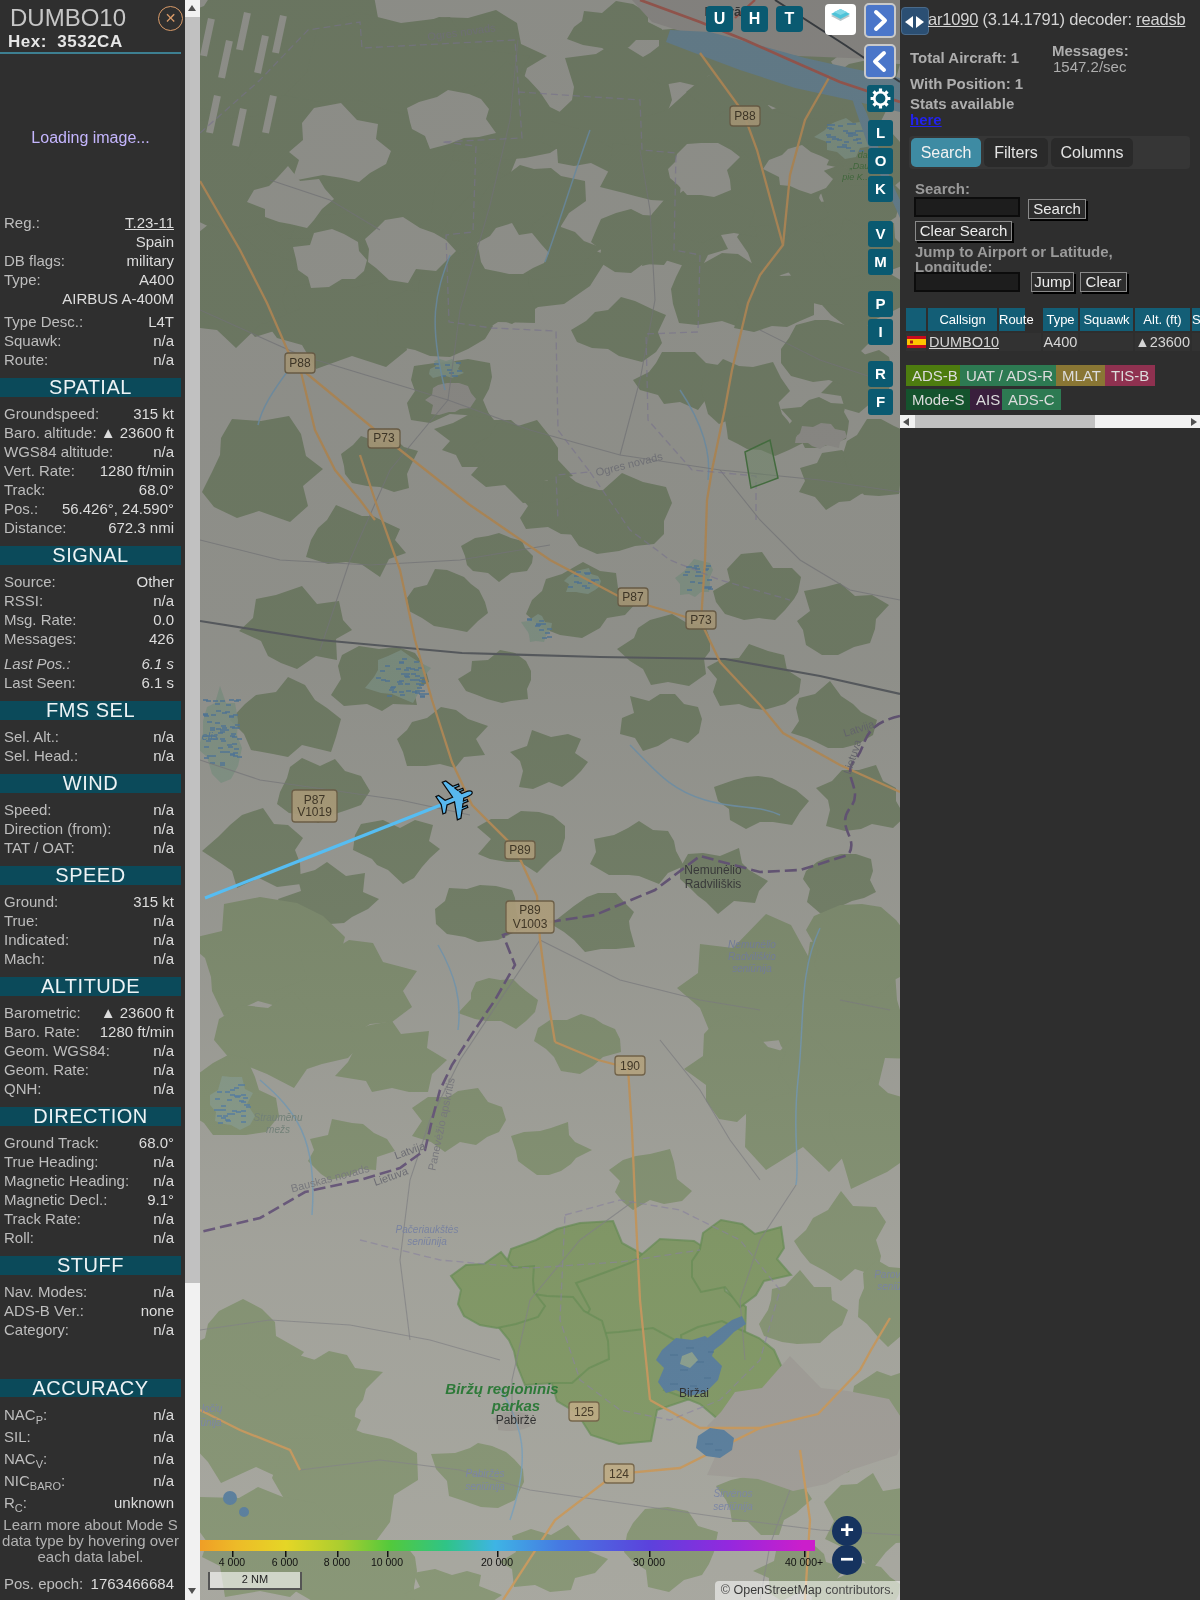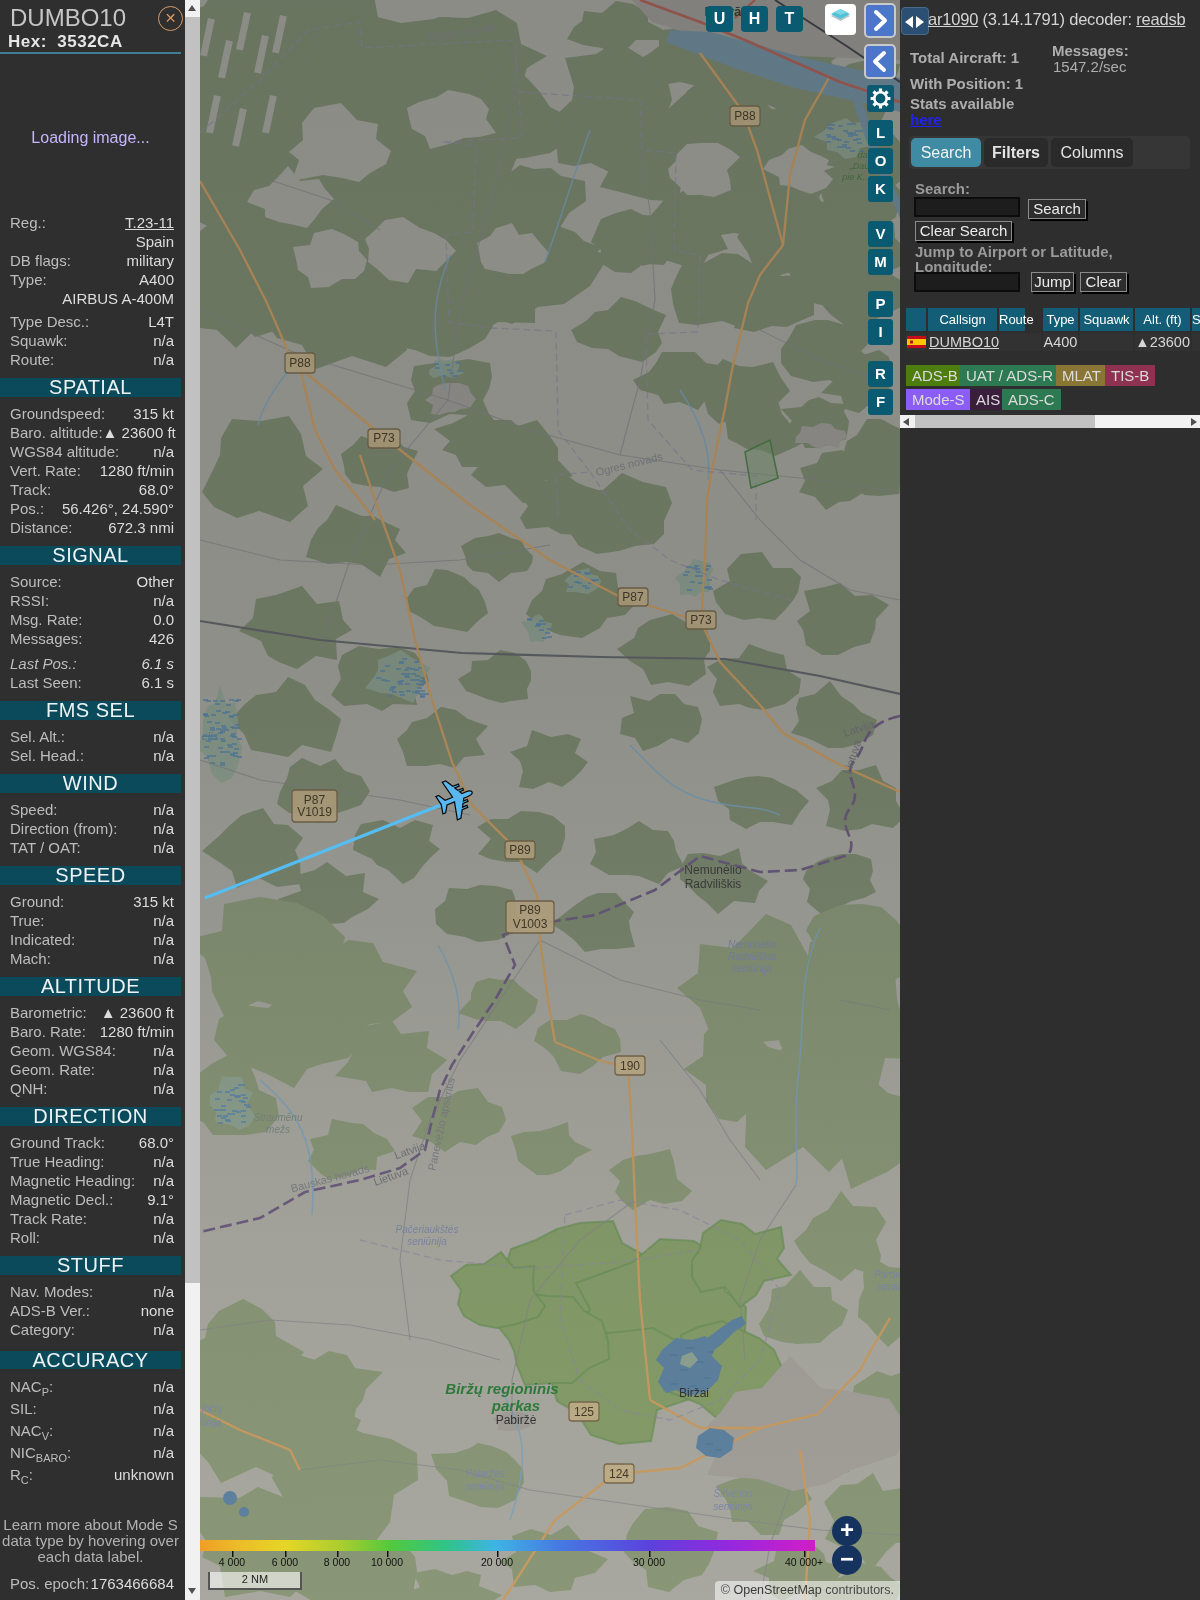--- a/index.html
+++ b/index.html
@@ -2,21 +2,21 @@
 <html><head><meta charset="utf-8"><style>
 * {margin:0;padding:0;box-sizing:border-box;}
 body {width:1200px;height:1600px;overflow:hidden;background:#2e2e2e;font-family:"Liberation Sans",sans-serif;position:relative;}
 #sb {position:absolute;left:0;top:0;width:185px;height:1600px;background:#2f2f2f;overflow:hidden;}
 #sb .title {position:absolute;left:10px;top:4px;font-size:24px;color:#c6c6c6;}
 #sb .close {position:absolute;left:158px;top:6px;width:25px;height:25px;border:1.5px solid #d89a68;border-radius:50%;color:#d89a68;text-align:center;line-height:22px;font-size:14px;}
 #sb .hex {position:absolute;left:8px;top:32px;font-size:17px;font-weight:bold;color:#e6e6e6;letter-spacing:0.5px;}
 #sb .div {position:absolute;left:0;top:52px;width:181px;height:2px;background:#3d7f91;}
 #sb .loading {position:absolute;left:0;top:129px;width:181px;text-align:center;font-size:16px;color:#c4b5fd;}
 #rows {position:absolute;left:0;top:212.5px;width:181px;}
-.r {display:flex;justify-content:space-between;line-height:19px;font-size:15px;padding:0 7px 0 10px;}
+.r {display:flex;justify-content:space-between;line-height:19px;font-size:15px;padding:0 7px 0 4px;}
 .r .l {color:#bdbdbd;white-space:nowrap;}
 .r .v {color:#dcdcdc;white-space:nowrap;}
 .r.mt4 {margin-top:4px;} .r.mt6 {margin-top:6px;font-style:italic;}
 .r.acc {line-height:22px;}
 .r sub {font-size:11px;line-height:0;}
 .lnk {text-decoration:underline;}
 .h {height:18.5px;line-height:18.5px;margin:9.5px 0 7px;background:#0b4a5a;color:#edf3f5;text-align:center;font-size:20px;letter-spacing:0.5px;}
 #sb .learn {position:absolute;left:0;top:1517px;width:181px;text-align:center;font-size:15px;line-height:15.8px;color:#b2b2b2;}
 #sb .epoch {position:absolute;left:0;top:1574px;width:181px;}
 #sbbar {position:absolute;left:185px;top:0;width:15px;height:1600px;background:#f1f1f1;}
@@ -232,21 +232,21 @@
         <span class="v">n/a</span>
       </div>
 <div class="r ">
         <span class="l">ADS-B Ver.:</span>
         <span class="v">none</span>
       </div>
 <div class="r ">
         <span class="l">Category:</span>
         <span class="v">n/a</span>
       </div>
-<div class="h" style="margin-top:12px;">ACCURACY</div>
+<div class="h" style="margin-top:40px;">ACCURACY</div>
 <div class="r acc">
         <span class="l">NAC<sub>P</sub>:</span>
         <span class="v">n/a</span>
       </div>
 <div class="r acc">
         <span class="l">SIL:</span>
         <span class="v">n/a</span>
       </div>
 <div class="r acc">
         <span class="l">NAC<sub>V</sub>:</span>
@@ -653,21 +653,21 @@
   </div>
   <div id="ptitle"><span class="u">ar1090</span> (3.14.1791) decoder: <span class="u">readsb</span></div>
   <div class="stat" style="left:10px;top:49px;">Total Aircraft: 1</div>
   <div class="stat" style="left:152px;top:42px;">Messages:</div>
   <div class="stat" style="left:153px;top:58px;font-weight:normal;">1547.2/sec</div>
   <div class="stat" style="left:10px;top:75px;">With Position: 1</div>
   <div class="stat" style="left:10px;top:95px;">Stats available</div>
   <div class="stat" style="left:10px;top:111px;color:#2222ee;text-decoration:underline;">here</div>
   <div id="tabs"></div>
   <div class="tab on" style="left:11px;top:138px;width:70px;">Search</div>
-  <div class="tab" style="left:84px;top:138px;width:64px;font-weight:bold;">Filters</div>
+  <div class="tab" style="left:84px;top:138px;width:64px;">Filters</div>
   <div class="tab" style="left:151px;top:138px;width:82px;">Columns</div>
   <div class="plab" style="left:15px;top:182px;">Search:</div>
   <div class="inp" style="left:14px;top:197px;width:106px;"></div>
   <div class="pbtn" style="left:128px;top:199px;width:58px;line-height:18px;">Search</div>
   <div class="pbtn" style="left:15px;top:221px;width:97px;line-height:18px;">Clear Search</div>
   <div class="plab" style="left:15px;top:245px;width:275px;">Jump to Airport or Latitude, Longitude:</div>
   <div class="inp" style="left:14px;top:272px;width:106px;"></div>
   <div class="pbtn" style="left:131px;top:272px;width:43px;line-height:18px;">Jump</div>
   <div class="pbtn" style="left:180px;top:272px;width:47px;line-height:18px;">Clear</div>
   <div class="thc" style="left:6px;width:20px;"></div>
@@ -685,20 +685,20 @@
   <div class="tdc" style="left:28px;width:69px;"><span style="text-decoration:underline;margin-left:1px;">DUMBO10</span></div>
   <div class="tdc" style="left:99px;width:42px;"></div>
   <div class="tdc" style="left:143px;width:35px;text-align:center;">A400</div>
   <div class="tdc" style="left:180px;width:53px;"></div>
   <div class="tdc" style="left:235px;width:55px;text-align:right;">▲23600</div>
   <div class="tdc" style="left:292px;width:8px;"></div>
   <div class="badge" style="left:6px;top:365px;background:#4d7c0f;">ADS-B</div>
   <div class="badge" style="left:60px;top:365px;background:#2d7a52;">UAT / ADS-R</div>
   <div class="badge" style="left:156px;top:365px;background:#897634;">MLAT</div>
   <div class="badge" style="left:205px;top:365px;background:#8f3150;">TIS-B</div>
-  <div class="badge" style="left:6px;top:389px;background:#8b5cf6;">Mode-S</div>
+  <div class="badge" style="left:6px;top:389px;background:#14532d;">Mode-S</div>
   <div class="badge" style="left:70px;top:389px;background:#3a1f3d;">AIS</div>
   <div class="badge" style="left:102px;top:389px;background:#2d7a52;">ADS-C</div>
   <div id="hsb">
     <div class="thumb"></div>
     <div class="tri" style="left:3px;top:3px;border-top:4px solid transparent;border-bottom:4px solid transparent;border-right:6px solid #505050;"></div>
     <div class="tri" style="left:291px;top:3px;border-top:4px solid transparent;border-bottom:4px solid transparent;border-left:6px solid #505050;"></div>
   </div>
 </div>
 </body></html>

